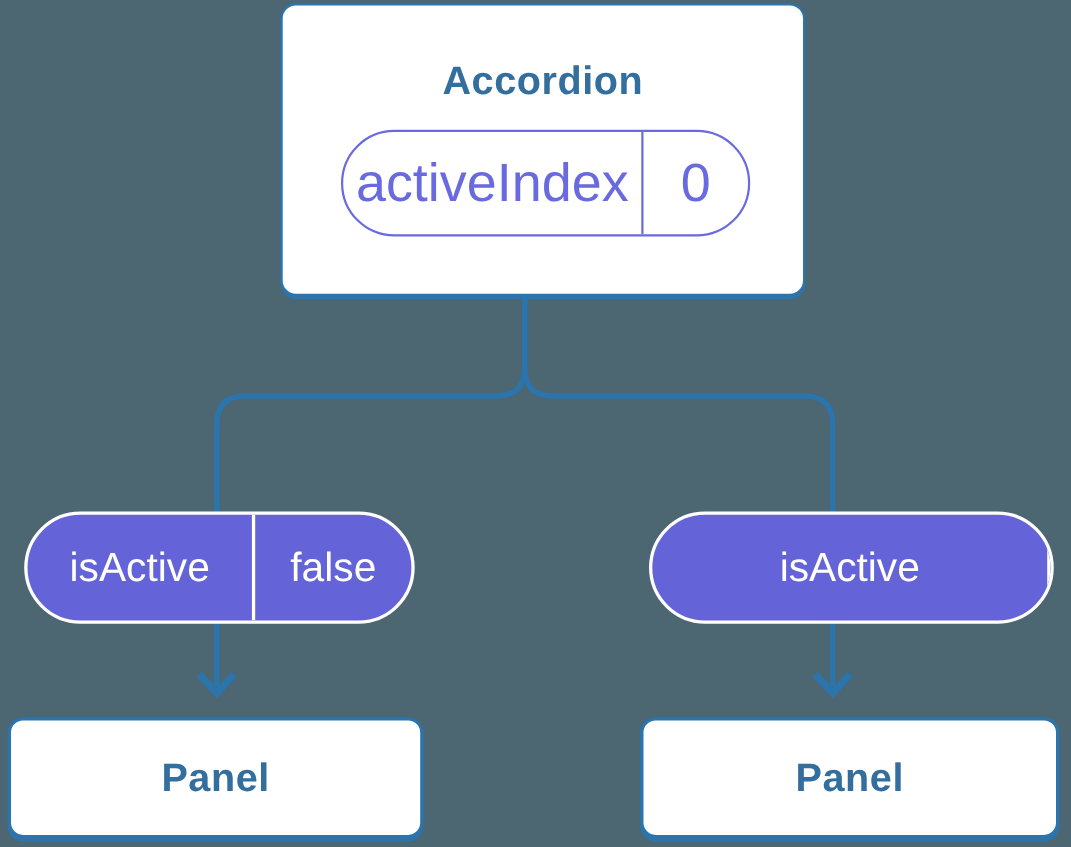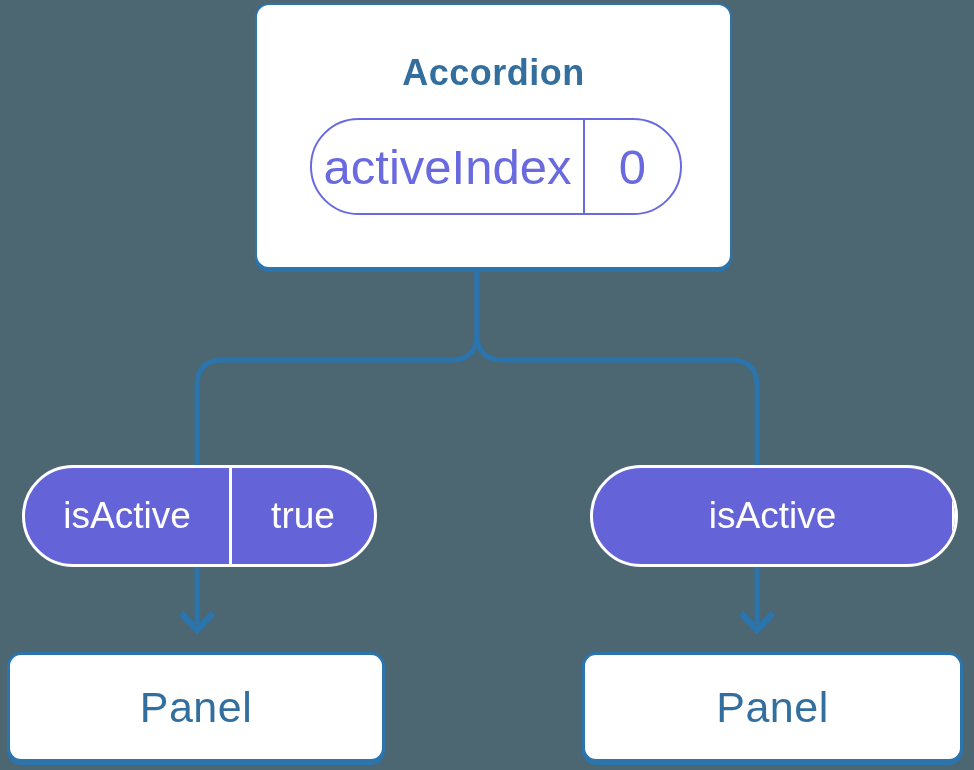--- a/index.html
+++ b/index.html
@@ -36,21 +36,21 @@
   }
   .root-node{left:255px;top:3px;width:477px;height:266px;}
   .node-title{
     margin-top:46px;
     font-size:36px;font-weight:600;color:var(--text-blue);
     line-height:44px;letter-spacing:0.5px;
   }
   .panel-node{top:652px;width:378px;height:110px;border-width:3px;justify-content:center;}
   .panel-node.left{left:7px;}
   .panel-node.right{left:582px;width:381px;}
-  .panel-title{font-size:43px;font-weight:400;color:var(--text-blue);letter-spacing:0.5px;}
+  .panel-title{font-size:36px;font-weight:700;color:var(--text-blue);letter-spacing:0.5px;}
 
   
   .state-pill{
     position:absolute;left:53px;top:113px;width:372px;height:97px;
     border:2.5px solid var(--purple-line);border-radius:49px;
     display:flex;overflow:hidden;background:var(--white);
   }
   .state-pill .cell{
     display:flex;align-items:center;justify-content:center;
     color:var(--purple-line);font-size:49px;font-weight:400;
@@ -90,21 +90,21 @@
   <div class="node root-node">
     <div class="node-title">Accordion</div>
     <div class="state-pill">
       <div class="cell name">activeIndex</div>
       <div class="cell value">0</div>
     </div>
   </div>
 
   <div class="prop-pill left">
     <div class="cell name">isActive</div>
-    <div class="cell value">true</div>
+    <div class="cell value">false</div>
   </div>
 
   <div class="prop-pill right">
     <div class="cell name">isActive</div>
   </div>
 
   <div class="node panel-node left">
     <div class="panel-title">Panel</div>
   </div>
 

